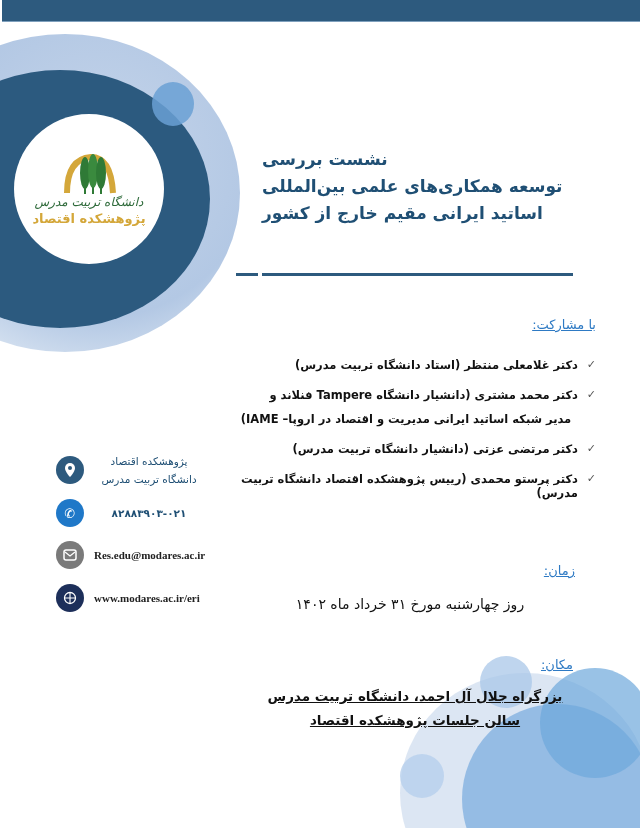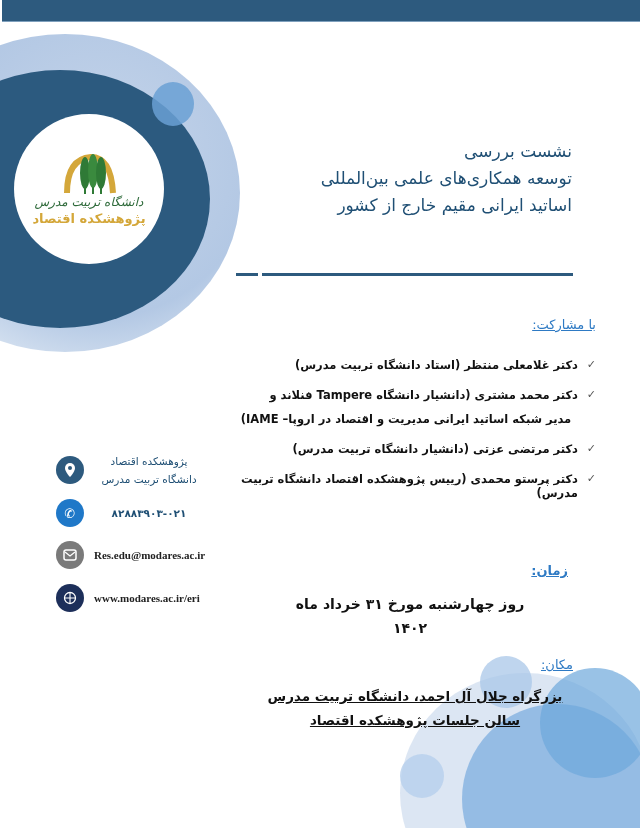--- a/index.html
+++ b/index.html
@@ -12,32 +12,32 @@
   .swirl-outer { left:-110px; top:34px; width:350px; height:318px; border-radius:50%;
                  background:radial-gradient(circle at 60% 40%, #c6d5ea 0%, #b3c8e4 55%, #dde7f3 80%, #f4f7fb 100%); }
   .swirl-ring { left:-90px; top:70px; width:300px; height:258px; border-radius:50%; background:#2c5a7f; }
   .swirl-dot { left:152px; top:82px; width:42px; height:44px; border-radius:50%; background:#6aa0d4; opacity:0.85; }
   .logo-circle { left:14px; top:114px; width:150px; height:150px; border-radius:50%; background:#ffffff;
                  display:flex; flex-direction:column; align-items:center; justify-content:center; }
   .logo-arch { position:relative; width:56px; height:40px; }
   .logo-univ { font-family:"DejaVu Serif", serif; font-style:italic; color:#2e6a3a; font-size:12px; margin-top:2px; }
   .logo-inst { color:#d4a73a; font-weight:bold; font-size:13px; margin-top:2px; }
   
-  .title-block { left:262px; top:138px; width:310px; text-align:right; direction:rtl; color:#1f4f74;
-                 font-weight:normal; font-size:17px; line-height:27px; }
+  .title-block { left:262px; top:146px; width:310px; text-align:left; direction:rtl; color:#1f4f74;
+                 font-weight:bold; font-size:17px; line-height:27px; }
   .title-rule { left:262px; top:273px; width:311px; height:3px; background:#2d5a7e; }
   .title-stub { left:236px; top:273px; width:22px; height:3px; background:#2d5a7e; }
   
   .sec-head { color:#2e7ac4; font-size:13px; text-decoration:underline; direction:rtl; }
   .participants { right:44px; top:358px; width:380px; direction:rtl; font-size:11.5px; font-weight:bold; color:#111; }
   .participants li { list-style:none; margin:0 0 16px 0; position:relative; padding-right:18px; }
   .check { position:absolute; right:0; top:0; font-weight:normal; color:#555; font-size:11px; }
   .sub-line { margin-right:0 !important; padding-right:0 !important; margin-top:-2px;text-align:center; }
   
-  .time-text { left:280px; top:592px; width:260px; text-align:center; direction:rtl; font-weight:bold;
+  .time-text { left:280px; top:592px; width:260px; text-align:center; direction:rtl; font-weight:normal;
                font-size:14px; color:#111; line-height:24px; }
   
   .b1 { left:480px; top:656px; width:52px; height:52px; border-radius:50%; background:#a9c7e8; opacity:0.75; }
   .b2 { left:400px; top:673px; width:250px; height:240px; border-radius:50%; background:#cddcee; opacity:0.7; }
   .b3 { left:540px; top:668px; width:110px; height:110px; border-radius:50%; background:#6ea8dc; opacity:0.7; }
   .b4 { left:462px; top:704px; width:190px; height:190px; border-radius:50%; background:#7eaedf; opacity:0.75; }
   .b5 { left:400px; top:754px; width:44px; height:44px; border-radius:50%; background:#b6d0ec; opacity:0.8; }
   .loc-text { left:250px; top:684px; width:330px; text-align:center; direction:rtl; font-weight:bold;
               font-size:13.5px; color:#111; line-height:24px; z-index:2;text-decoration:underline; }
   
@@ -131,21 +131,21 @@
 <div class="abs contact-row" style="top:584px;">
   <div class="c-icon" style="background:#1d2f5a;">
     <svg width="14" height="14" viewBox="0 0 14 14">
         <circle cx="7" cy="7" r="5.5" fill="none" stroke="#fff" stroke-width="1.3"></circle>
         <path d="M1.5 7h11M7 1.5v11" stroke="#fff" stroke-width="1.1"></path>
       </svg>
   </div>
   <div class="c-en">www.modares.ac.ir/eri</div>
 </div>
 
-<div class="abs sec-head" style="right:72px; top:563px;font-weight:bold;">زمان:</div>
+<div class="abs sec-head" style="right:65px; top:563px;">زمان:</div>
 <div class="abs time-text">
   <div>روز چهارشنبه مورخ ۳۱ خرداد ماه ۱۴۰۲</div>
 </div>
 
 <div class="abs b2"></div>
 <div class="abs b1"></div>
 <div class="abs b4"></div>
 <div class="abs b3"></div>
 <div class="abs b5"></div>
 

